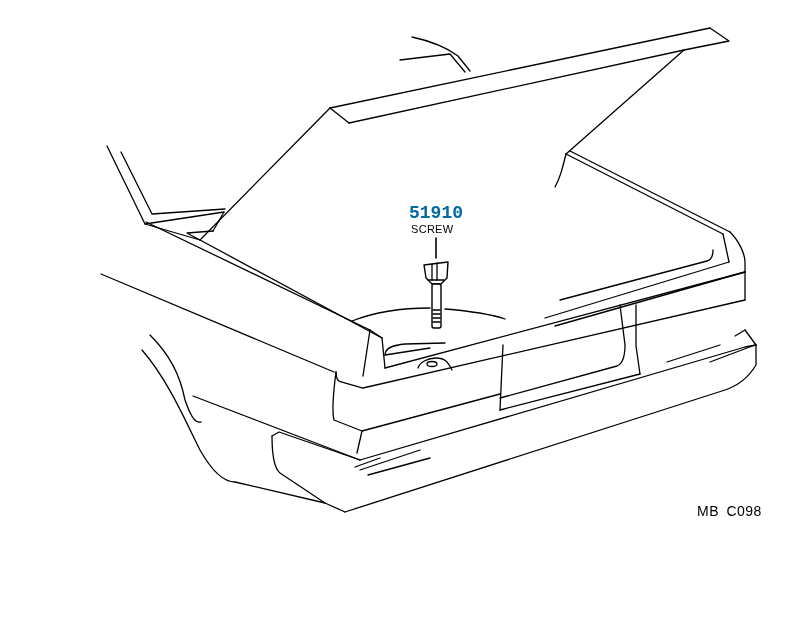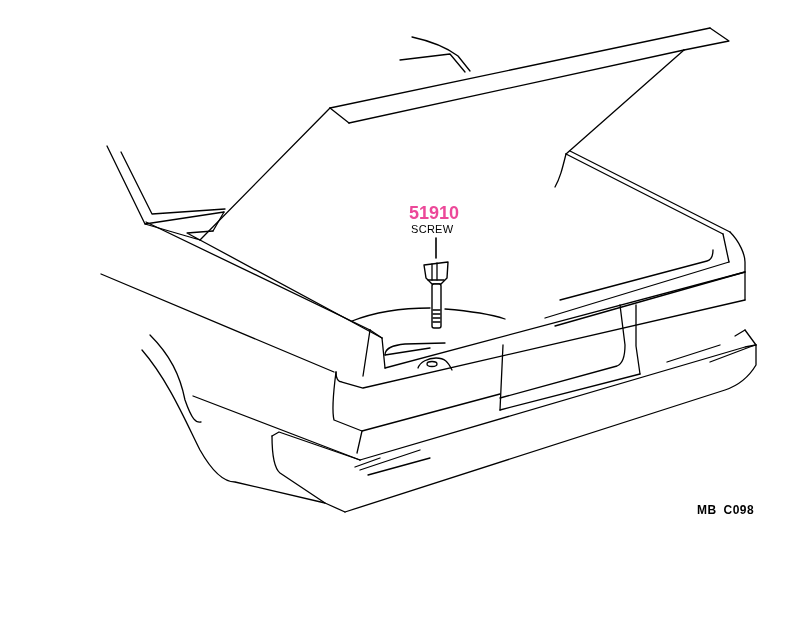--- a/index.html
+++ b/index.html
@@ -1,23 +1,23 @@
 <!DOCTYPE html>
 <html><head>
   <meta charset="utf-8">
   <style>
     html, body { margin: 0; padding: 0; background: #ffffff; }
     body { width: 800px; height: 626px; overflow: hidden; position: relative; font-family: "Liberation Sans", sans-serif; }
     #canvas { position: absolute; left: 0; top: 0; width: 800px; height: 626px; }
     .ln { fill: none; stroke: #000; stroke-width: 1.3; stroke-linejoin: round; stroke-linecap: round; }
     .ln2 { fill: none; stroke: #000; stroke-width: 1.6; stroke-linejoin: round; stroke-linecap: round; }
     .fillw { fill: #fff; stroke: #000; stroke-width: 1.4; stroke-linejoin: round; }
-    .part-num { position: absolute; left: 409px; top: 204px; font-family: Liberation Sans, sans-serif; font-weight: bold; font-size: 18px; letter-spacing: 0px; color: #ec4899; line-height: 18px; }
+    .part-num { position: absolute; left: 409px; top: 204px; font-family: Liberation Mono, monospace; font-weight: bold; font-size: 18px; letter-spacing: 0px; color: #0369a1; line-height: 18px; }
     .part-name { position: absolute; left: 411px; top: 223px; font-family: "Liberation Sans", sans-serif; font-weight: normal; font-size: 11px; color: #000; line-height: 12px; letter-spacing: 0.3px; }
-    .ref-code { position: absolute; left: 697px; top: 503px; font-family: "Liberation Sans", sans-serif; font-weight: bold; font-size: 12px; color: #000; letter-spacing: 0.5px; word-spacing: 3px; }
+    .ref-code { position: absolute; left: 697px; top: 503px; font-family: "Liberation Sans", sans-serif; font-weight: normal; font-size: 14px; color: #000; letter-spacing: 0.5px; word-spacing: 3px; }
   </style>
 </head>
 <body>
 
 <svg id="canvas" viewBox="0 0 800 626" xmlns="http://www.w3.org/2000/svg">
 
   <g>
     <path class="ln" d="M107,146 L145,224 L224,212"></path>
     <path class="ln" d="M121,152 L152,214 L225,209"></path>
     <path class="ln" d="M145,224 L200,240 L187,233 L213,231"></path>

